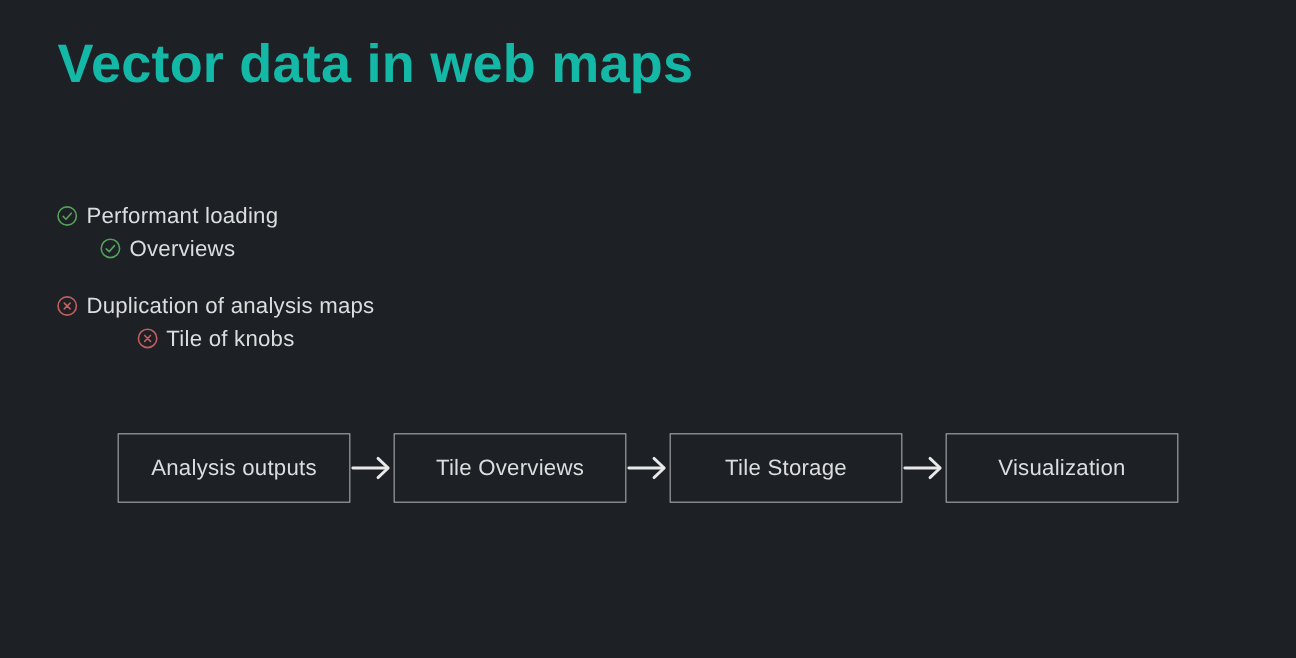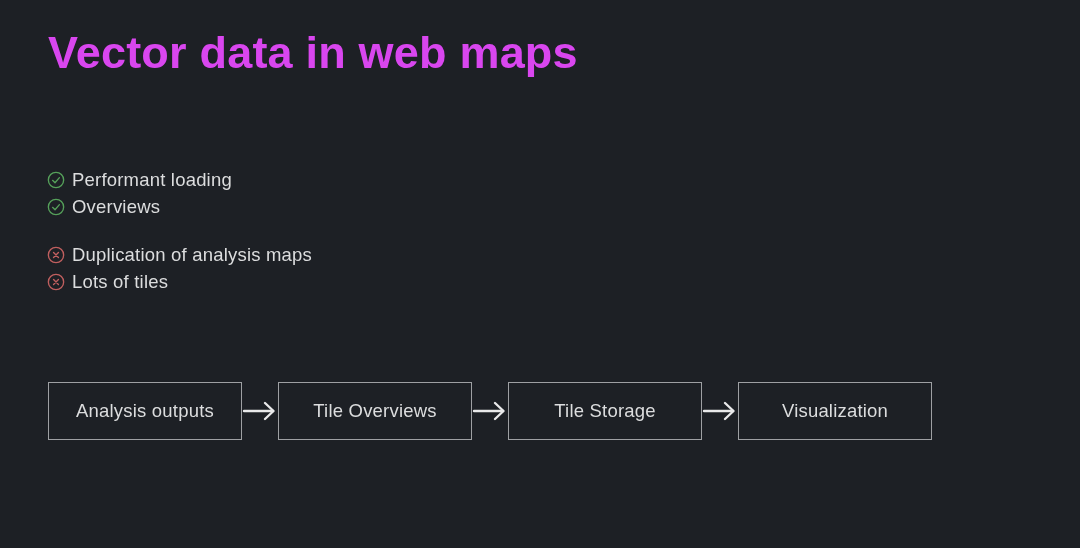--- a/index.html
+++ b/index.html
@@ -17,21 +17,21 @@
     overflow: hidden;
   }
   .title {
     position: absolute;
     left: 48px;
     top: 27px;
     margin: 0;
     font-size: 45px;
     font-weight: 700;
     letter-spacing: 0.2px;
-    color: #d946ef;
+    color: #14b8a6;
     line-height: 1.15;
   }
   .section {
     position: absolute;
     left: 48px;
     top: 114px;
     margin: 0;
     font-size: 25px;
     font-weight: 700;
     color: #e6e7e8;
@@ -44,43 +44,44 @@
     padding: 0;
     list-style: none;
   }
   ul.bullets.pros { top: 166px; }
   ul.bullets.cons { top: 241px; }
   .bullet {
     display: flex;
     align-items: center;
     height: 27px;
     gap: 7px;
+    justify-content: center;
   }
   .bullet .icon {
     width: 18px;
     height: 18px;
     display: inline-flex;
     flex: 0 0 18px;
   }
   .bullet .icon svg { width: 18px; height: 18px; display: block; }
   .bullet .label {
     font-size: 18.5px;
     color: #dcddde;
     letter-spacing: 0.2px;
     white-space: nowrap;
   }
   .flow {
     position: absolute;
     left: 48px;
-    top: 382px;
+    top: 361px;
     width: 984px;
     height: 58px;
     display: flex;
     align-items: center;
-    justify-content: flex-start;
+    justify-content: center;
   }
   .flow-box {
     width: 192px;
     height: 56px;
     border: 1px solid #9ea0a3;
     background: #1d2025;
     display: flex;
     align-items: center;
     justify-content: center;
   }
@@ -136,21 +137,21 @@
       </span>
       <span class="label">Duplication of analysis maps</span>
     </li>
     <li class="bullet">
       <span class="icon">
         <svg viewBox="0 0 20 20" fill="none">
           <circle cx="10" cy="10" r="8.5" stroke="#c05f5f" stroke-width="1.5"></circle>
           <path d="M7.3 7.3 L12.7 12.7 M12.7 7.3 L7.3 12.7" stroke="#c05f5f" stroke-width="1.5" stroke-linecap="round"></path>
         </svg>
       </span>
-      <span class="label">Lots of tiles</span>
+      <span class="label">Tile of knobs</span>
     </li>
   </ul>
 
   <div class="flow">
 
     <div class="flow-box">
       <span class="box-label">Analysis outputs</span>
     </div>
 
     <span class="arrow">

